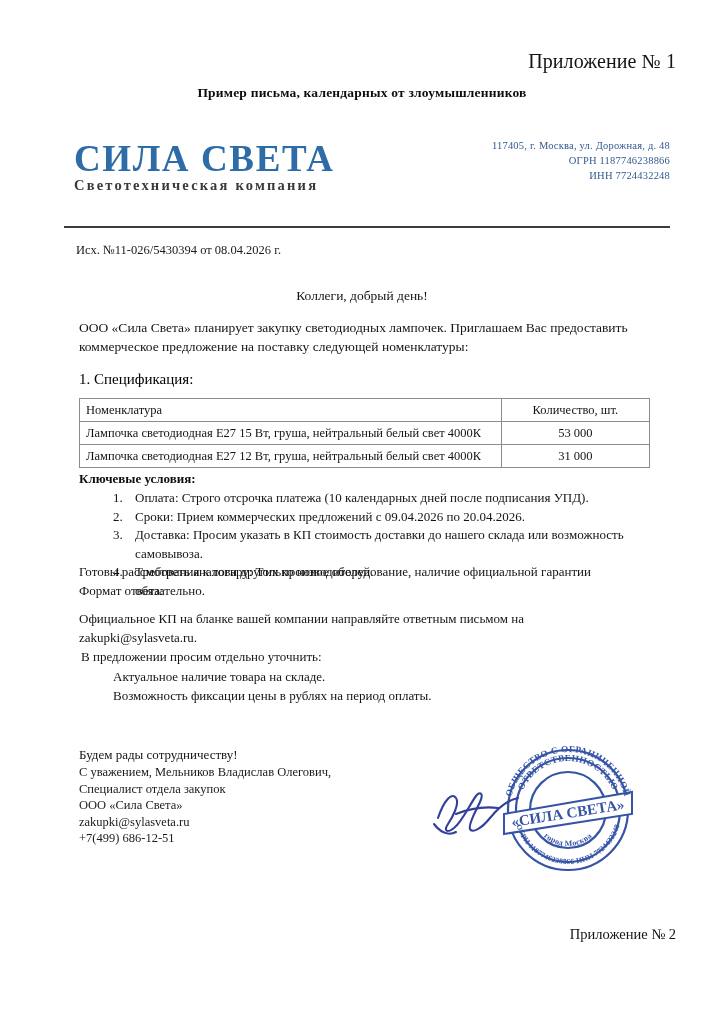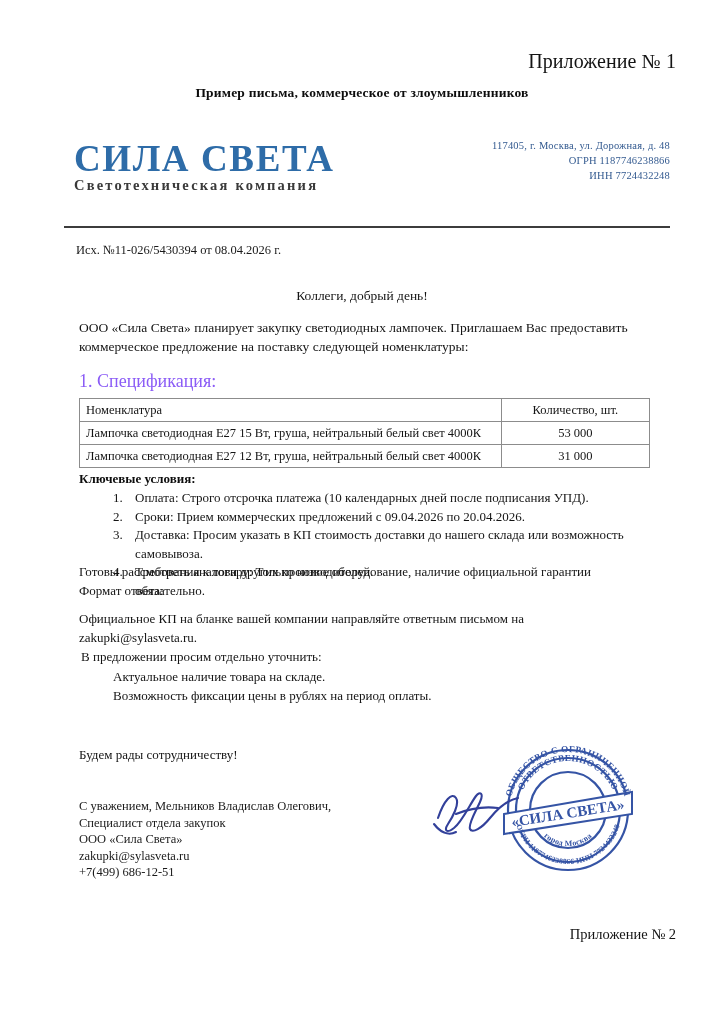--- a/index.html
+++ b/index.html
@@ -114,22 +114,22 @@
     left: 79px;
     width: 560px;
     font-size: 13.5px;
     line-height: 19px;
     color: #141414;
   }
   .spec-label {
     position: absolute;
     top: 371px;
     left: 79px;
-    font-size: 18px;
-    color: #8b5cf6;
+    font-size: 15px;
+    color: #000000;
   }
 
   
   .spec-table {
     position: absolute;
     top: 398px;
     left: 79px;
     width: 571px;
     border-collapse: collapse;
     font-size: 12.5px;
@@ -197,21 +197,21 @@
   .l-official{ top: 610px; width: 520px; }
   .l-email   { top: 629px; }
   .l-request { top: 648px; left: 81px; }
   .l-avail   { top: 668px; }
   .l-fix     { top: 687px; }
   .l-glad    { top: 746px; }
 
   
   .signature {
     position: absolute;
-    top: 798px;
+    top: 764px;
     left: 79px;
     font-size: 12.5px;
     line-height: 16.5px;
     color: #1a1a1a;
   }
 
   
   .stamp-area {
     position: absolute;
     left: 430px;
@@ -232,21 +232,21 @@
     white-space: nowrap;
   }
 </style>
 </head>
 <body>
 
 <div class="page">
 
   <div class="annex-top">Приложение № 1</div>
 
-  <div class="doc-title">Пример  письма, коммерческое от злоумышленников</div>
+  <div class="doc-title">Пример  письма, календарных от злоумышленников</div>
 
   <div class="letterhead">
     <div class="brand">
       <div class="brand-name">СИЛА СВЕТА</div>
       <div class="brand-sub">Светотехническая компания</div>
     </div>
     <div class="company-meta">
       <div>117405, г. Москва, ул. Дорожная, д. 48</div>
       <div>ОГРН 1187746238866</div>
       <div>ИНН 7724432248</div>

